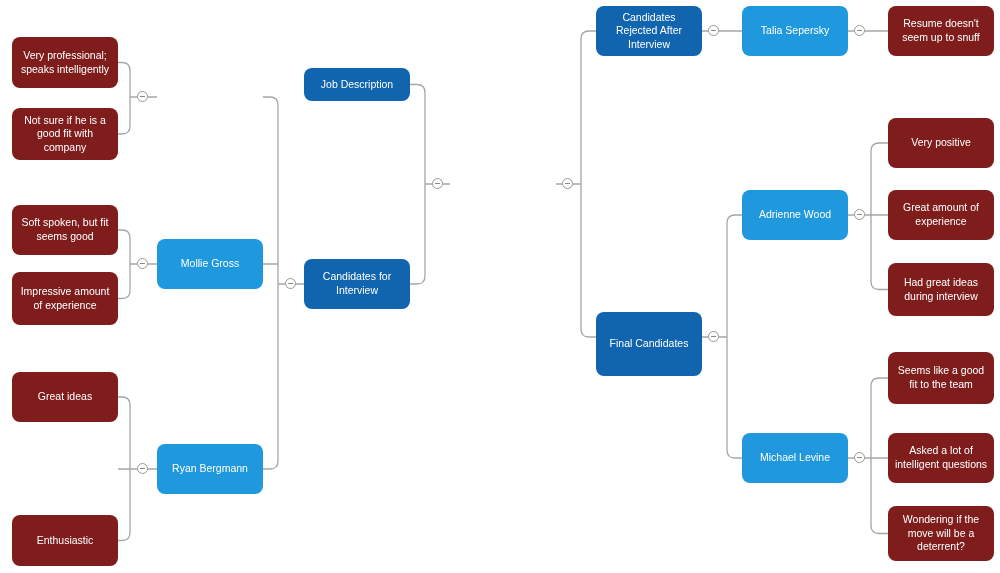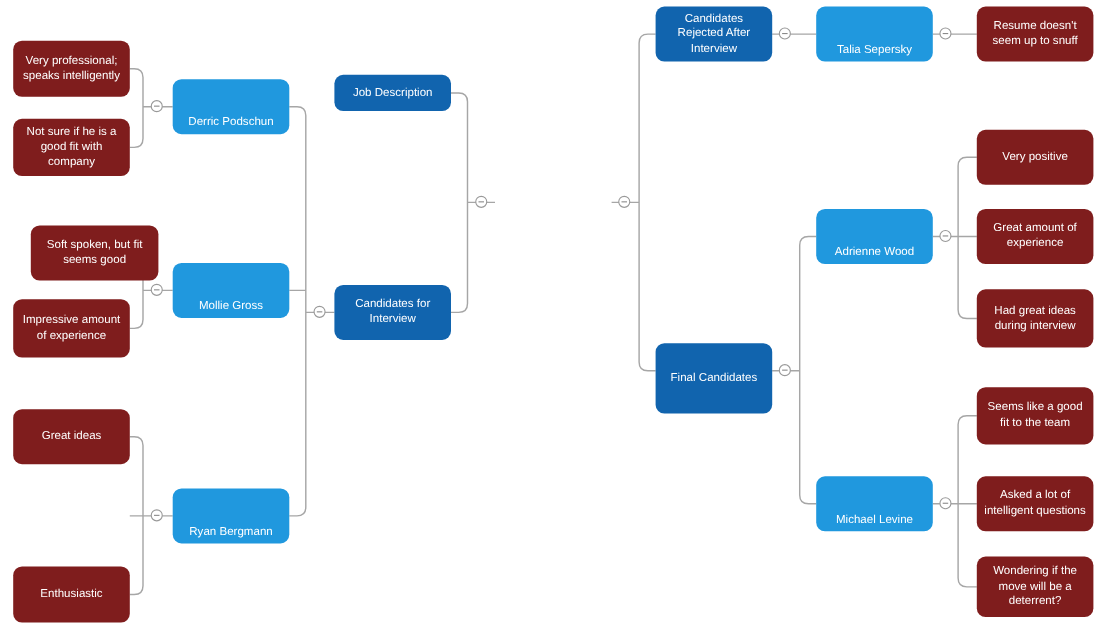--- a/index.html
+++ b/index.html
@@ -6,21 +6,21 @@
   body{width:1000px;height:573px;position:relative;overflow:hidden;
        font-family:"Liberation Sans",sans-serif;}
   .canvas{position:absolute;left:0;top:0;width:1000px;height:573px;}
   svg.wires{position:absolute;left:0;top:0;}
   .node{position:absolute;border-radius:8px;color:#ffffff;display:flex;
         align-items:center;justify-content:center;text-align:center;
         font-size:10.5px;line-height:1.3;padding:3px 5px;box-sizing:border-box;
         cursor:default;}
   .node.root{background:#0e3a5e;}
   .node.branch{background:#1164ae;}
-  .node.person{background:#2098de;align-items:flex-end;}
+  .node.person{background:#2098de;}
   .node.note{background:#7f1d1d;}
   .toggle{position:absolute;width:11px;height:11px;border-radius:50%;
           background:#ffffff;border:1px solid #999999;box-sizing:border-box;
           display:flex;align-items:center;justify-content:center;cursor:pointer;}
   .toggle .minus{width:5px;height:1px;background:#8a8a8a;}
 </style>
 </head>
 <body>
 
 <div class="canvas">
@@ -40,37 +40,34 @@
   </svg>
 
 
   <div class="node branch" style="left:304px;top:68px;width:106px;height:33px">
     <span>Job Description</span>
   </div>
   <div class="node branch" style="left:304px;top:259px;width:106px;height:50px">
     <span>Candidates for Interview</span>
   </div>
 
-  <div class="node person" style="left:157px;top:72px;width:106px;height:50px">
-    <span>Derric Podschun</span>
-  </div>
   <div class="node person" style="left:157px;top:239px;width:106px;height:50px">
     <span>Mollie Gross</span>
   </div>
   <div class="node person" style="left:157px;top:444px;width:106px;height:50px">
     <span>Ryan Bergmann</span>
   </div>
 
   <div class="node note" style="left:12px;top:37px;width:106px;height:51px">
     <span>Very professional; speaks intelligently</span>
   </div>
   <div class="node note" style="left:12px;top:108px;width:106px;height:52px">
     <span>Not sure if he is a good fit with company</span>
   </div>
-  <div class="node note" style="left:28px;top:205px;width:116px;height:50px">
+  <div class="node note" style="left:12px;top:205px;width:106px;height:50px">
     <span>Soft spoken, but fit seems good</span>
   </div>
   <div class="node note" style="left:12px;top:272px;width:106px;height:53px">
     <span>Impressive amount of experience</span>
   </div>
   <div class="node note" style="left:12px;top:372px;width:106px;height:50px">
     <span>Great ideas</span>
   </div>
   <div class="node note" style="left:12px;top:515px;width:106px;height:51px">
     <span>Enthusiastic</span>

